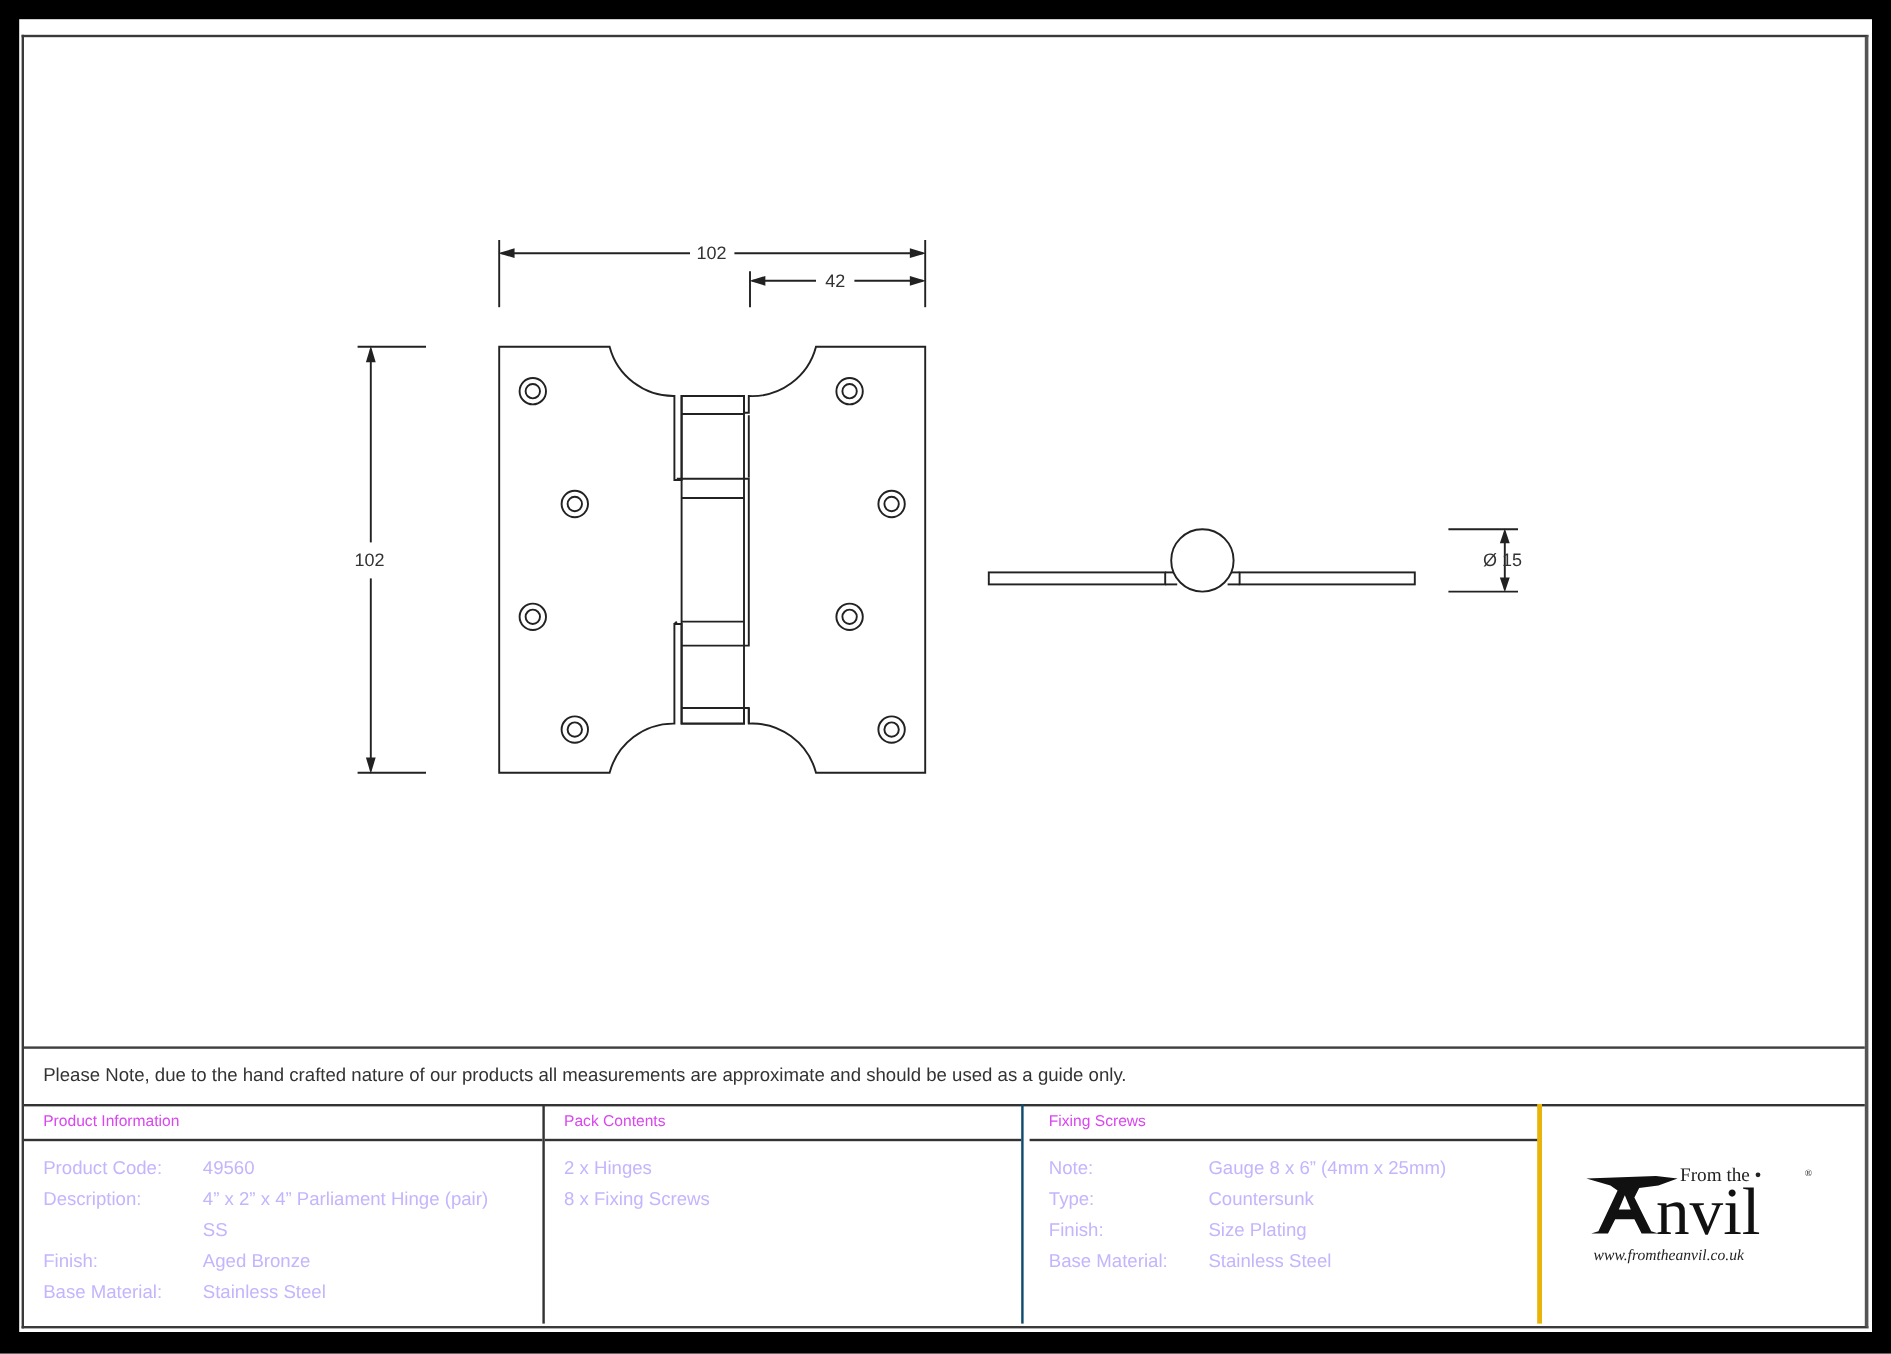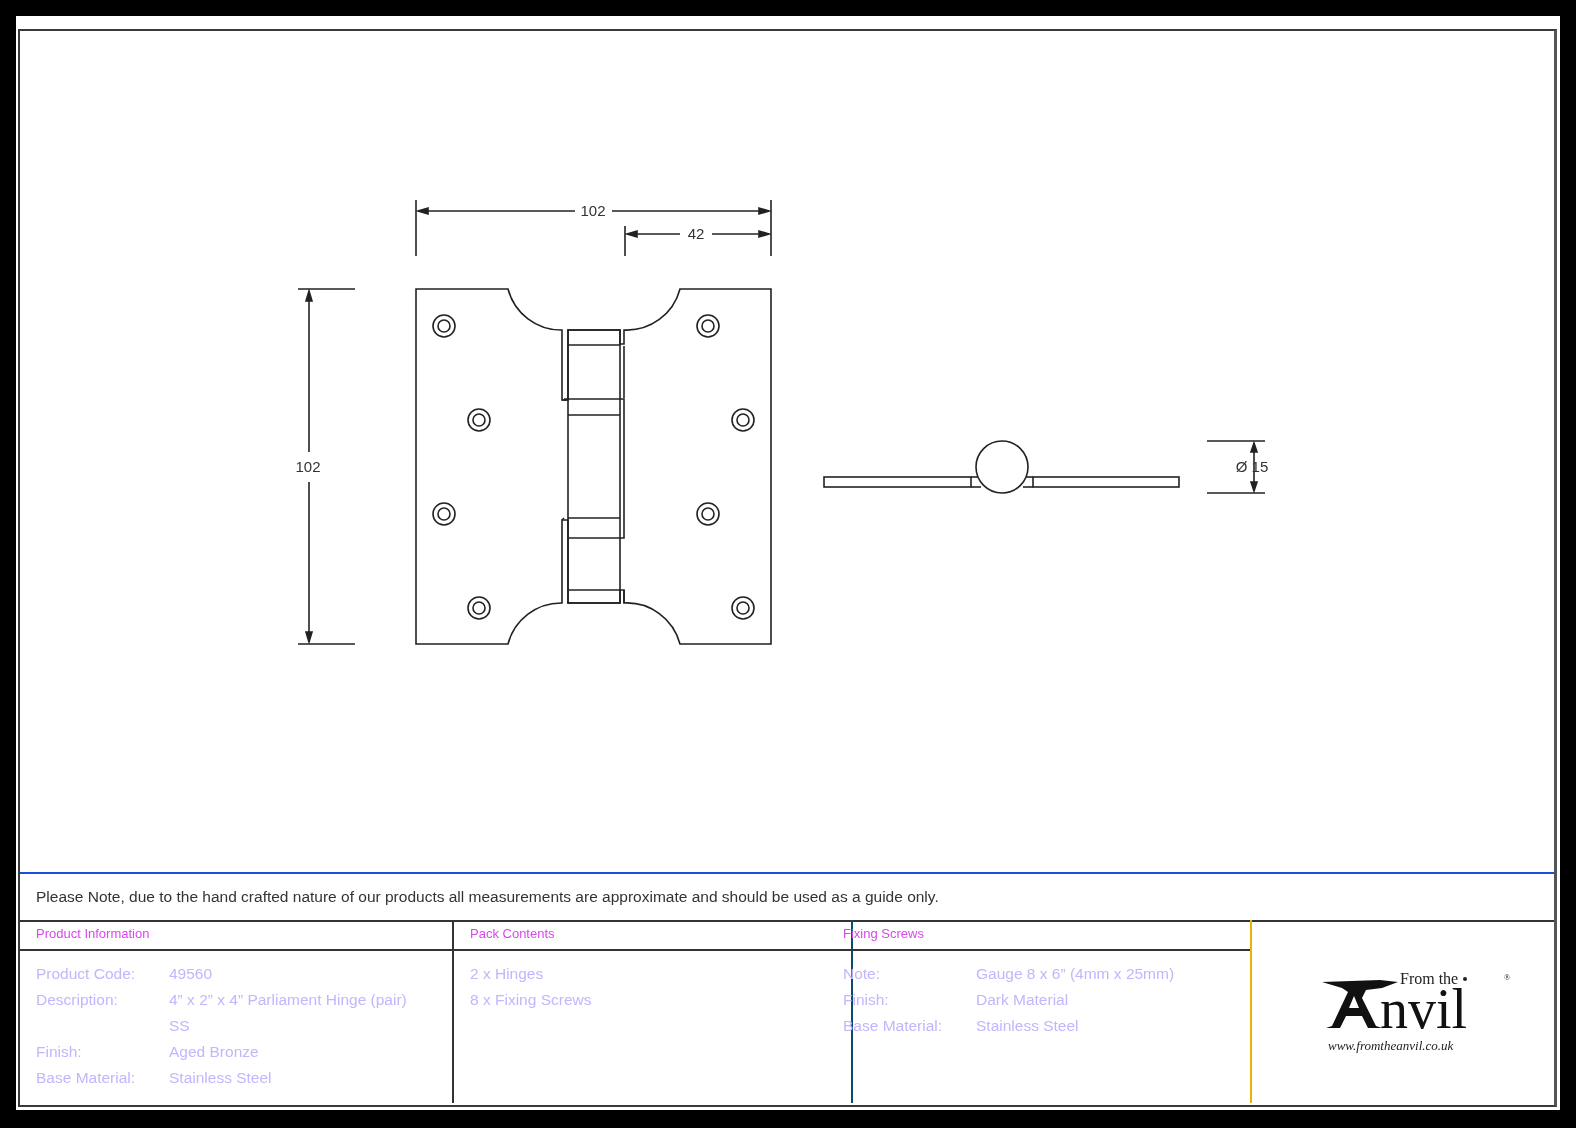--- a/index.html
+++ b/index.html
@@ -10,29 +10,29 @@
   .sheet {
     position: absolute; left: 16px; top: 16px; width: 1544px; height: 1094px; background: #fff;
   }
   .frame {
     position: absolute; left: 18px; top: 29px; width: 1534px; height: 1074px;
     border: 2px solid #3a3a3a; border-right: 3px solid #555; background: #fff;
   }
   .drawing { position: absolute; left: 0; top: 0; width: 1576px; height: 870px; }
   .note-row {
     position: absolute; left: 20px; top: 872px; width: 1534px; height: 46px;
-    border-top: 2px solid #1d4ed8; border-bottom: 2px solid #333;
+    border-top: 2px solid #404040; border-bottom: 2px solid #333;
   }
   .note-text {
     position: absolute; left: 16px; top: 14px; font-size: 15.5px; color: #333; white-space: nowrap;
   }
   .col { position: absolute; top: 920px; height: 183px; }
   .col-1 { left: 20px; width: 432px; border-right: 2px solid #333; }
   .col-2 { left: 454px; width: 397px; border-right: 2px solid #0c4a6e; }
-  .col-3 { left: 827px; width: 423px; border-right: 2px solid #eab308; }
+  .col-3 { left: 858px; width: 423px; border-right: 4px solid #eab308; }
   .col-4 { left: 1278px; width: 311px; }
   .col-head {
     height: 29px; border-bottom: 2px solid #333; font-size: 13px; color: #d946ef;
     padding-left: 16px; line-height: 28px; box-sizing: border-box; height: 31px;
   }
   .rows { padding-top: 10px; padding-left: 16px; }
   .row { display: flex; height: 26px; line-height: 26px; font-size: 15.5px; color: #c4b5fd; white-space: nowrap; }
   .col-1 .lbl { width: 133px; }
   .col-3 .lbl { width: 133px; }
   .logo { position: absolute; left: 42px; top: 48px; width: 200px; height: 90px; }
@@ -164,22 +164,26 @@
 </div>
 
 <div class="col col-3">
   <div class="col-head">Fixing Screws</div>
   <div class="rows">
     <div class="row">
         <span class="lbl">Note:</span>
         <span>Gauge 8 x 6” (4mm x 25mm)</span>
       </div>
     <div class="row">
+        <span class="lbl">Type:</span>
+        <span>Countersunk</span>
+      </div>
+    <div class="row">
         <span class="lbl">Finish:</span>
-        <span>Dark Material</span>
+        <span>Size Plating</span>
       </div>
     <div class="row">
         <span class="lbl">Base Material:</span>
         <span>Stainless Steel</span>
       </div>
   </div>
 </div>
 
 <div class="col col-4">
   <svg class="logo" width="200" height="90" viewBox="0 0 200 90">

